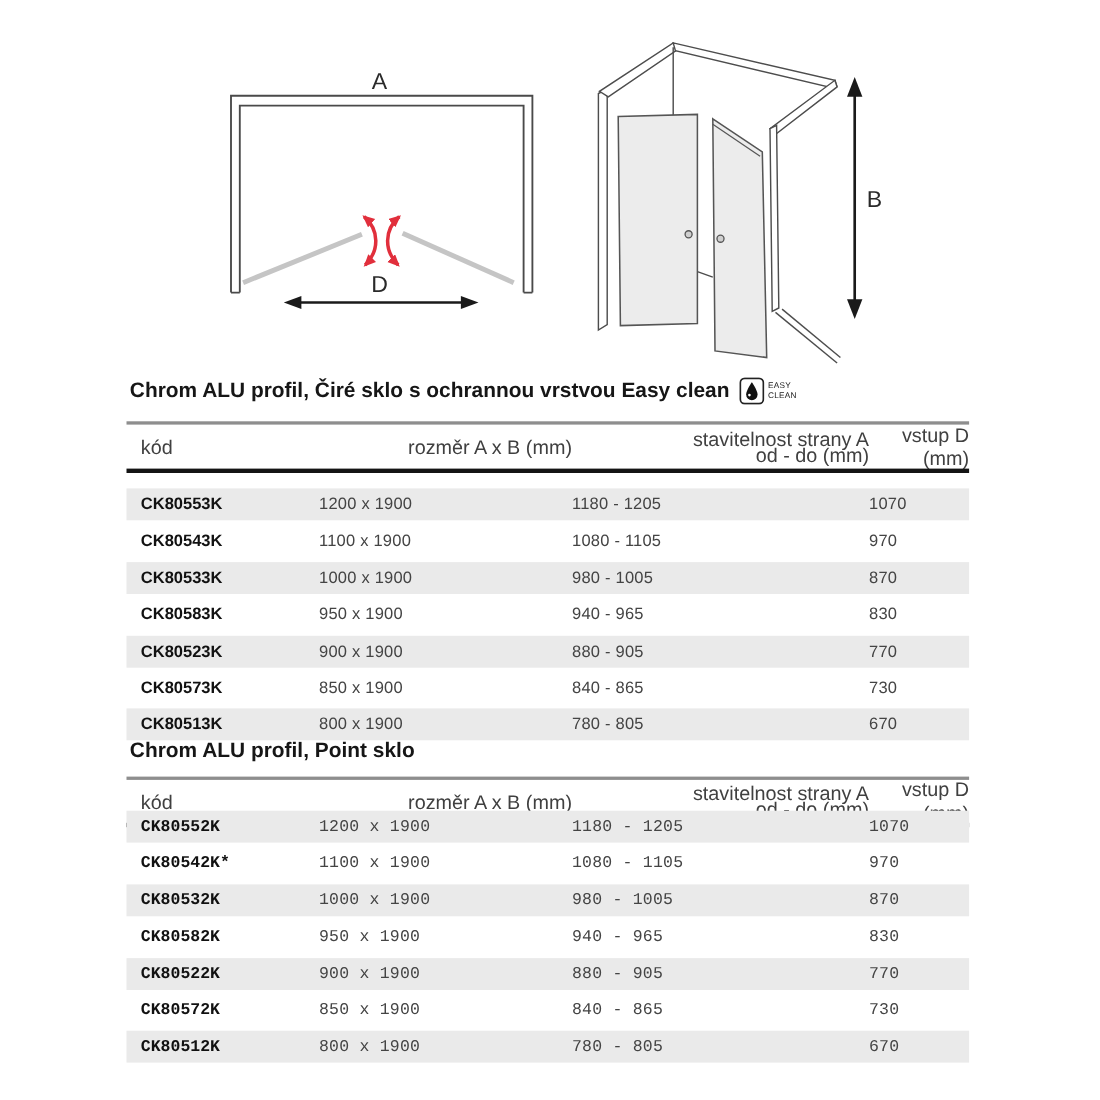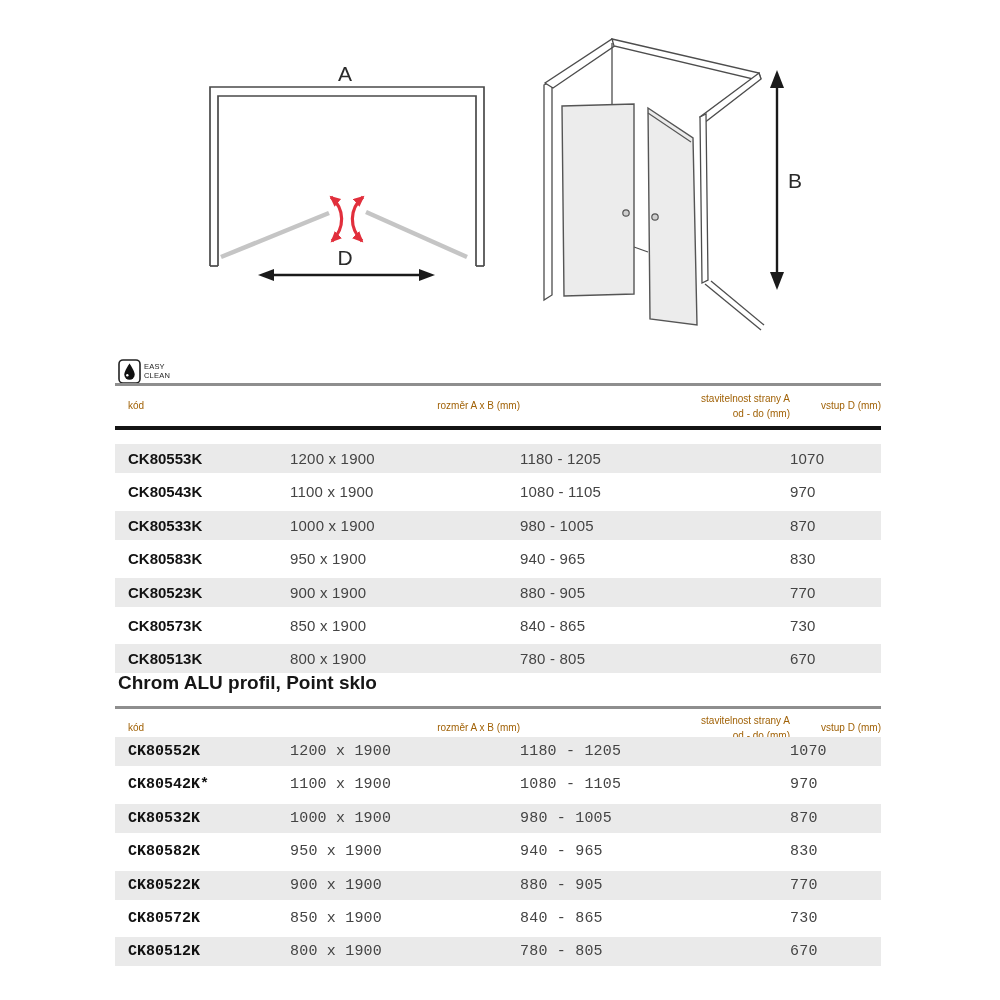--- a/index.html
+++ b/index.html
@@ -11,31 +11,31 @@
   
   .diagram{position:absolute;}
   #top-view{left:195px;top:58px;}
   #persp-view{left:528px;top:26px;}
   .dim-label{font-family:"Liberation Sans","DejaVu Sans",sans-serif;font-size:21px;fill:#2a2a2a;}
   
   .section-title-row{position:absolute;left:118px;display:flex;align-items:center;gap:9px;}
   .section-title{font-size:19px;font-weight:bold;color:#161616;letter-spacing:0;white-space:nowrap;}
   #title-1{top:343px;}
   #title-2{top:672px;justify-content:flex-end;}
-  .badge{display:flex;align-items:center;gap:3px;margin-top:16px;}
+  .badge{display:flex;align-items:center;gap:3px;}
   .badge-text{font-size:7.5px;line-height:8.5px;color:#222;letter-spacing:.2px;font-weight:400;}
   
   .rule-gray{position:absolute;left:115px;width:766px;height:2.5px;background:#8e8e8e;}
   .rule-black{position:absolute;left:115px;width:766px;height:3.5px;background:#141414;}
   
   .thead, .trow{
     display:grid;grid-template-columns:175px 230px 270px 91px;
     width:766px;align-items:center;
   }
-  .thead{position:absolute;left:115px;height:39px;color:#a16207;font-size:10px;}
+  .thead{position:absolute;left:115px;height:39px;color:#404040;font-size:18px;}
   .thead .c1{padding-left:13px;text-align:left;}
   .thead .c2,.thead .c3,.thead .c4{text-align:right;}
   .thead .c3{line-height:15px;}
   .tbody{position:absolute;left:115px;width:766px;}
   .trow{height:29px;margin-bottom:4.4px;font-size:15px;color:#444;}
   .trow:nth-child(odd){background:#eaeaea;}
   .trow .c1{padding-left:13px;font-weight:bold;color:#111;text-align:left;}
   .trow .c2,.trow .c3,.trow .c4{text-align:left;letter-spacing:.2px;}
   #thead-1{top:386px;}
   #tbody-1{top:444px;}
@@ -114,20 +114,21 @@
 
   <g fill="#1a1a1a">
     <line x1="249" y1="58" x2="249" y2="250" stroke="#1a1a1a" stroke-width="2.4"></line>
     <polygon points="249,44 242,62 256,62"></polygon>
     <polygon points="249,264 242,246 256,246"></polygon>
   </g>
   <text class="dim-label" x="260" y="162" text-anchor="start">B</text>
 </svg>
 
 <div id="title-1" class="section-title-row">
+  <div class="section-title">Chrom ALU profil, Čiré sklo s ochrannou vrstvou Easy clean</div>
   <div class="badge">
     <svg width="23" height="25" viewBox="0 0 23 25">
       <rect x="1" y="1" width="21" height="23" rx="4" fill="none" stroke="#222" stroke-width="1.6"></rect>
       <path d="M11.5,4.5 C11.5,4.5 6.3,12 6.3,15.6 a5.2,5.2 0 0 0 10.4,0 C16.7,12 11.5,4.5 11.5,4.5 Z" fill="#111"></path>
       <circle cx="9.3" cy="16.2" r="1.2" fill="#fff"></circle>
     </svg>
     <div class="badge-text">
       <div>EASY</div>
       <div>CLEAN</div>
     </div>

